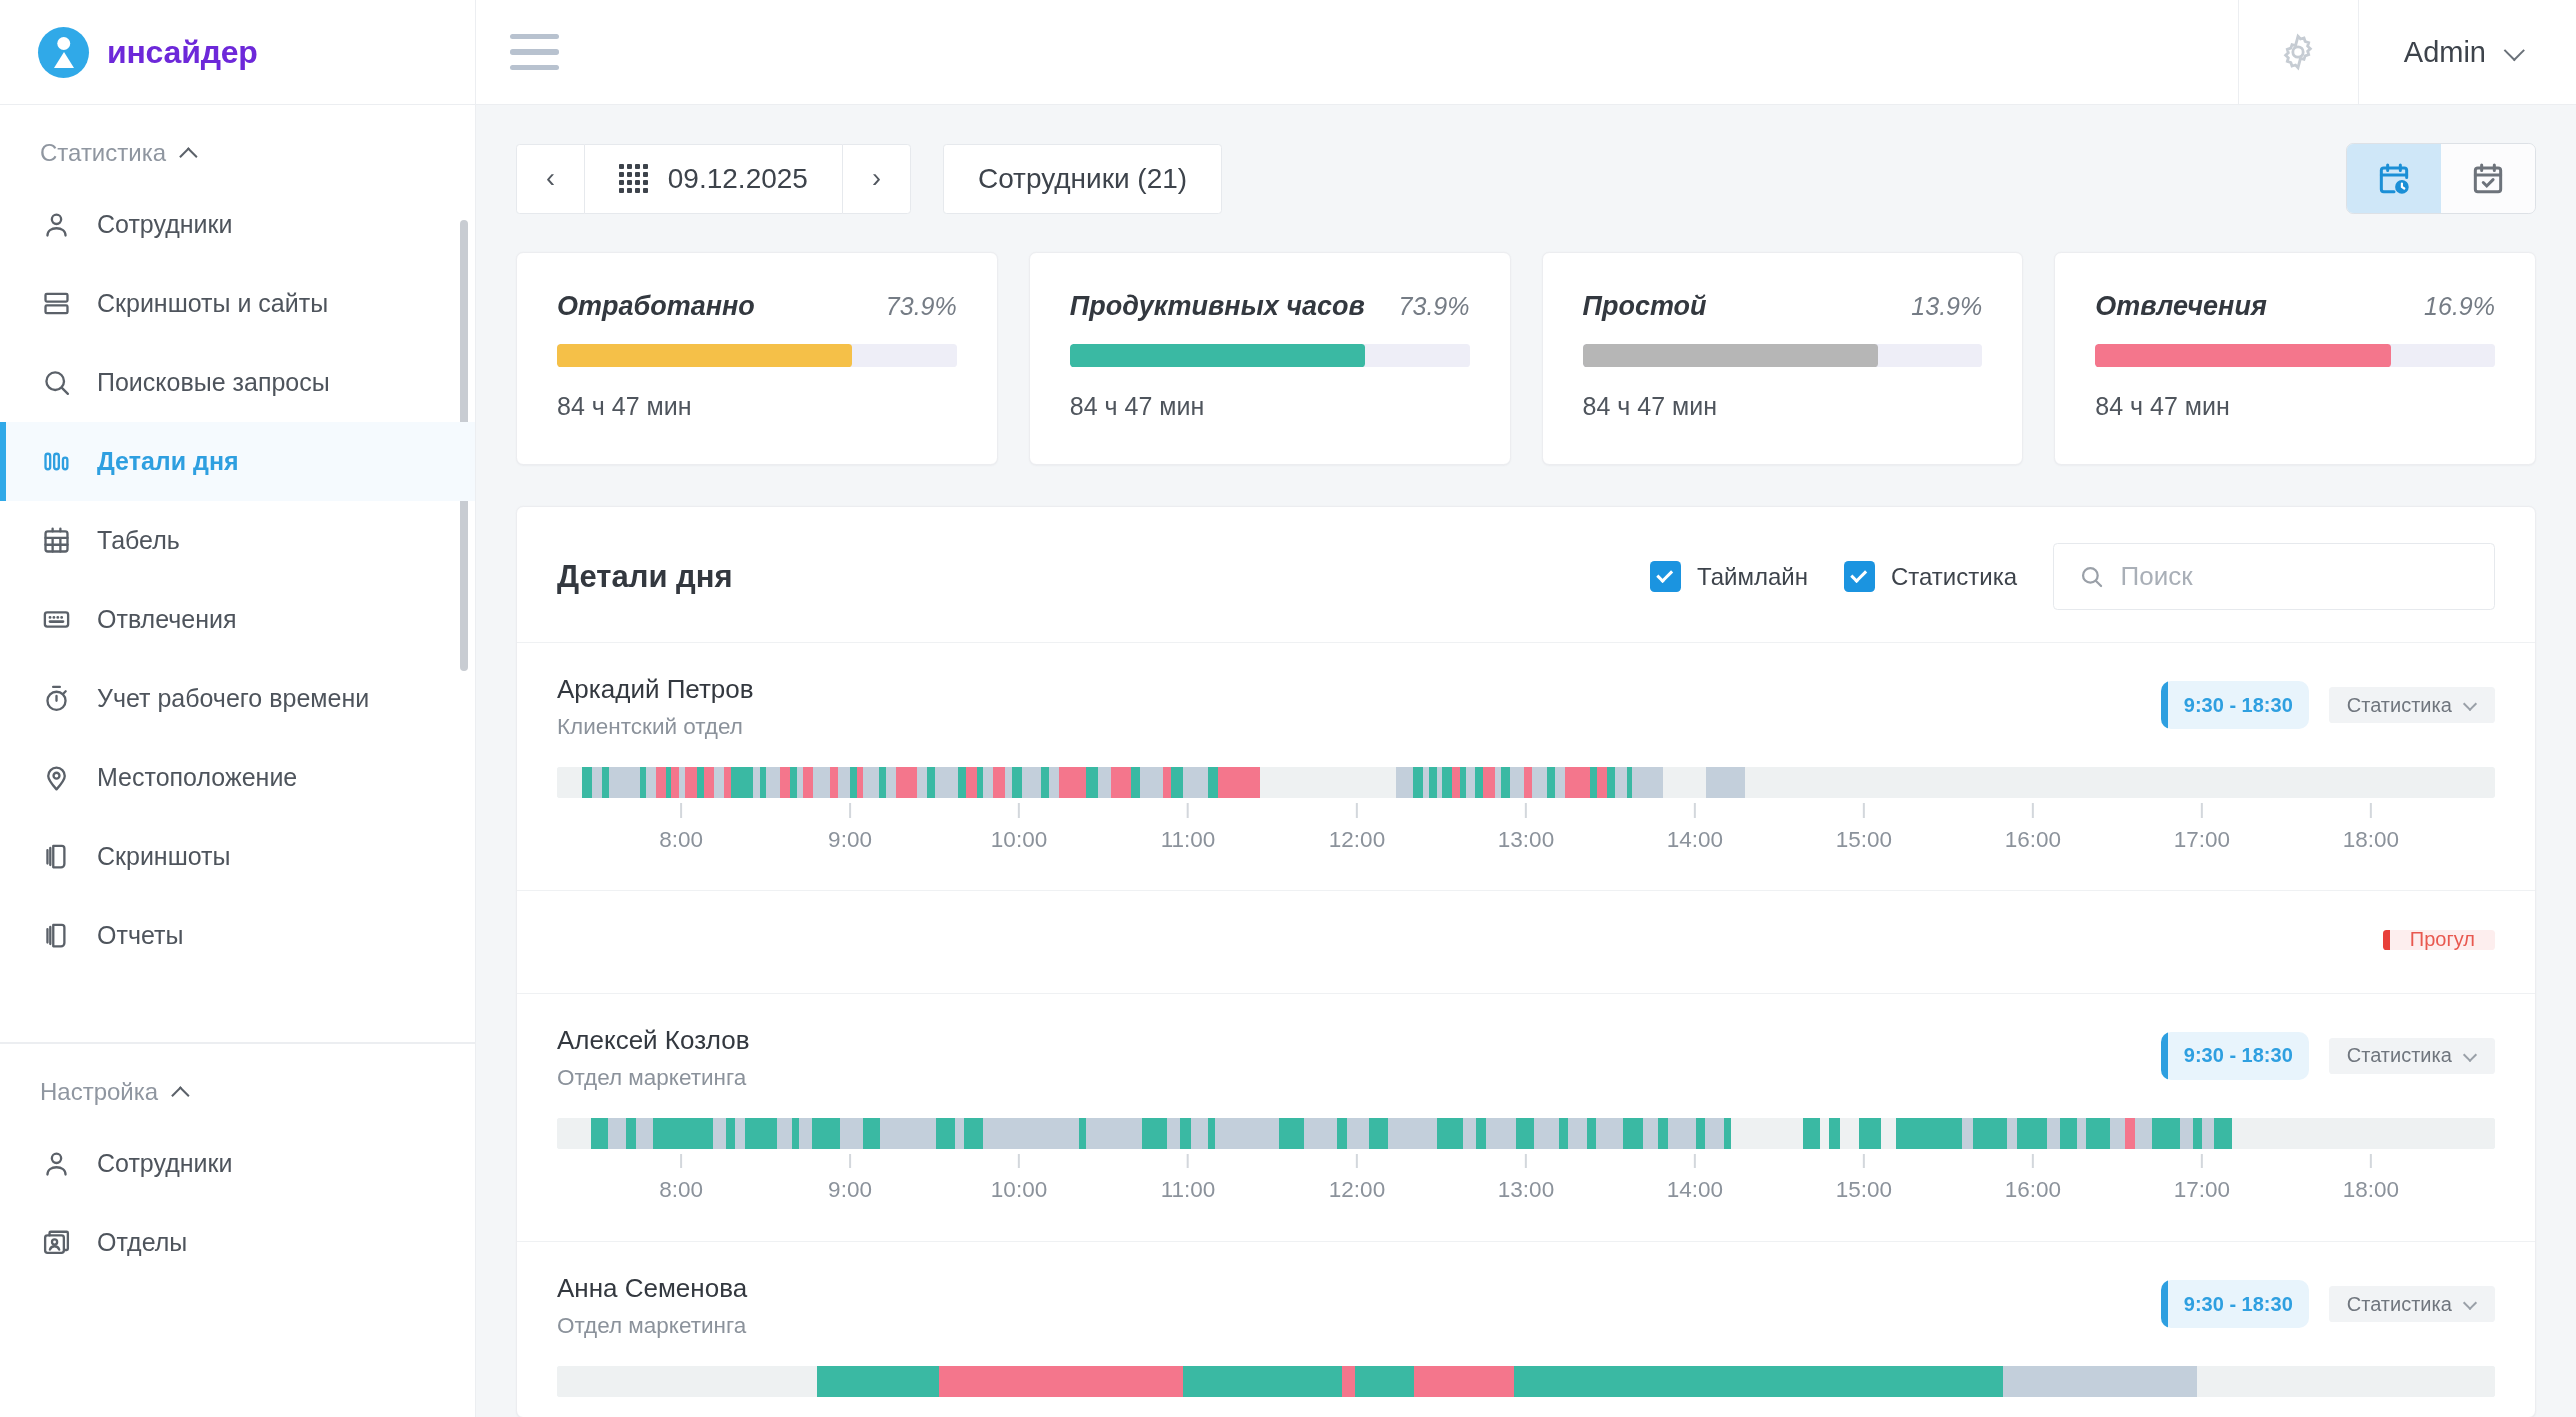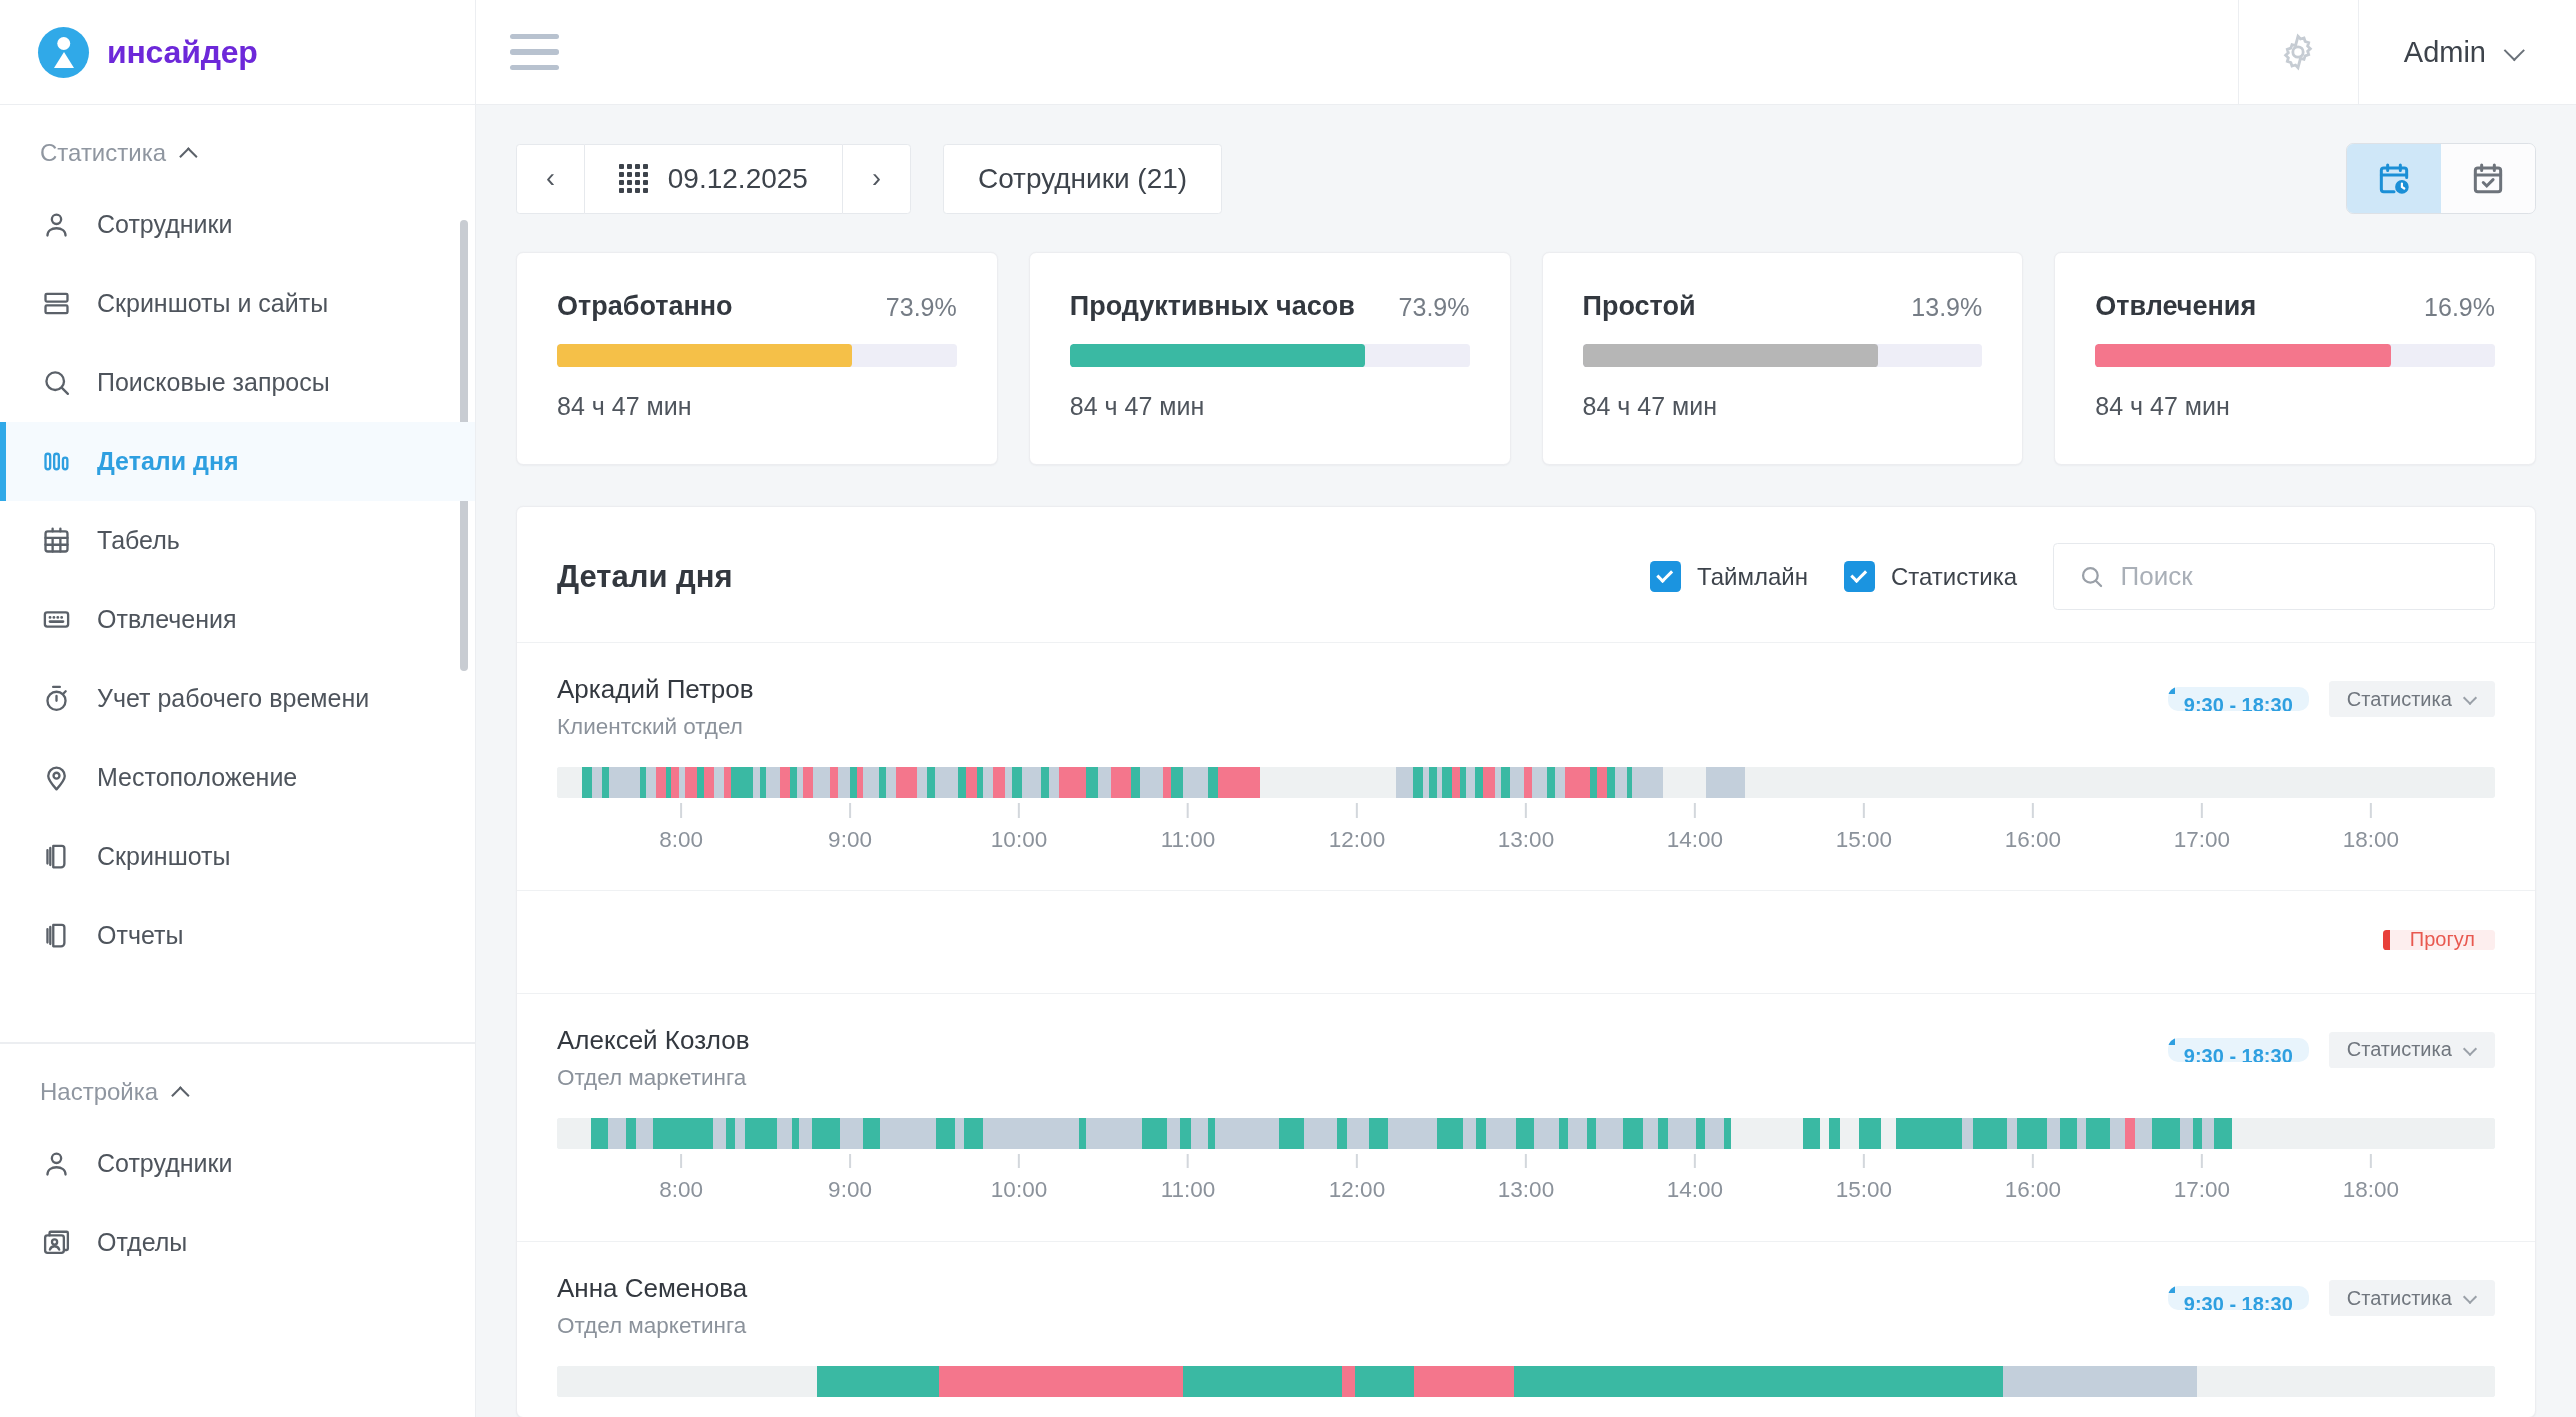--- a/index.html
+++ b/index.html
@@ -162,22 +162,23 @@
   .view-btn svg { width: 38px; height: 38px; }
 
   
   .cards { display: flex; gap: 31px; margin-bottom: 41px; }
   .card {
     flex: 1; background: #fff; border-radius: 7.2px;
     border: 0.9px solid #ecedf0; padding: 38px 40px 43px 40px;
     box-shadow: 0 0.9px 1.8px rgba(20,30,50,.04);
   }
   .card-top {
-    display: flex; align-items: flex-end; justify-content: space-between;
+    display: flex; align-items: center; justify-content: space-between;
     margin-bottom: 21.6px;
+    font-style: italic;
   }
   .card-title { font-size: 27px; font-weight: 700; color: #33383f; }
   .card-pct { font-size: 25px; color: #757c85; }
   .bar-bg {
     height: 23.5px; border-radius: 3.6px; background: #eeeef7; overflow: hidden;
   }
   .bar-fill { height: 100%; border-radius: 3.6px; }
   .card-sub { margin-top: 25px; font-size: 25px; color: #4f555d; }
 
   
@@ -216,21 +217,21 @@
 
   .emp-row { border-top: 1.8px solid #eff1f3; padding: 31px 40px 20px 40px; }
   .emp-row.no-timeline { padding-bottom: 43px; }
   .emp-head { display: flex; align-items: flex-start; }
   .emp-name { font-size: 26px; color: #33383f; margin-bottom: 9px; }
   .emp-dept { font-size: 22.5px; color: #8b929b; }
   .emp-head-spacer { flex: 1; }
   .emp-badges { display: flex; align-items: center; gap: 20px; padding-top: 7.2px; }
   .badge-time {
     display: flex; align-items: stretch; border-radius: 10px; overflow: hidden;
-    background: #e8f4fc; height: 24px; flex-direction: column;
+    background: #e8f4fc; height: 48px;
   }
   .badge-time .bar { width: 7.2px; background: #2e9fe0; flex: 0 0 7.2px; }
   .badge-time .txt {
     padding: 0 16px; display: flex; align-items: center;
     font-size: 20px; color: #2e9fe0; font-weight: 600;
   }
   .badge-absent {
     display: flex; align-items: stretch; border-radius: 3.6px; overflow: hidden;
     background: #fdeeee; height: 20px;
   }

